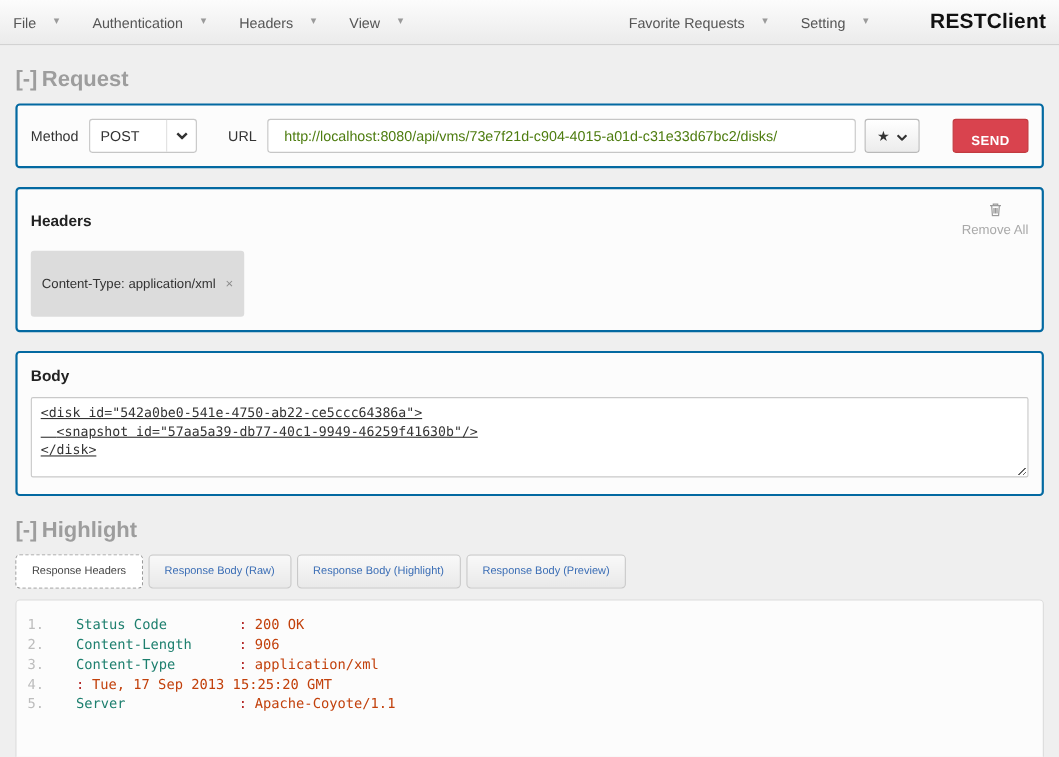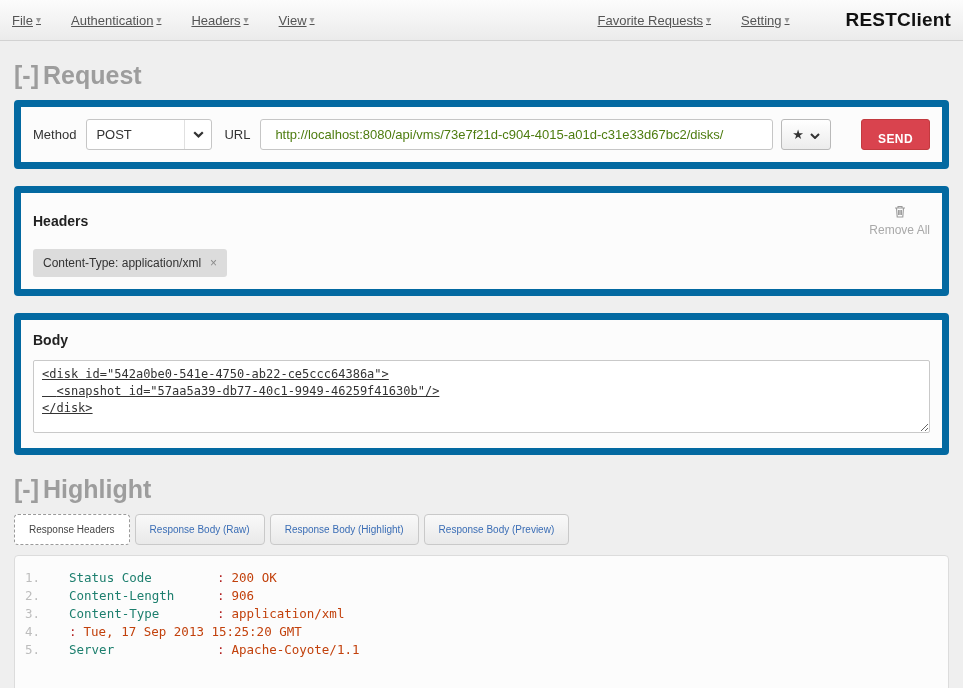--- a/index.html
+++ b/index.html
@@ -13,50 +13,50 @@
 
   
   .navbar {
     height: 41px; display: flex; align-items: center;
     padding: 0 12px;
     background: linear-gradient(#fcfcfc, #ebebeb);
     border-bottom: 1px solid #d2d2d2;
   }
   .nav-left { display: flex; align-items: center; }
   .nav-item {
-    display: flex; align-items: center; gap: 3px;
-    margin-right: 30px; color: #555; cursor: pointer; text-decoration: underline;
+    display: flex; align-items: center; gap: 16px;
+    margin-right: 30px; color: #555; cursor: pointer;
   }
   .nav-caret { color: #9a9a9a; font-size: 10px; line-height: 1; }
   .nav-right { margin-left: auto; display: flex; align-items: center; }
   .brand {
     font-size: 19px; font-weight: bold; color: #111;
     letter-spacing: 0.2px; margin-left: 26px;
   }
 
   
   .section-title {
-    margin: 20px 14px 10px; font-size: 25px; font-weight: bold;
+    margin: 20px 14px 10px; font-size: 20px; font-weight: bold;
     color: #9d9d9d;
   }
   .section-title .toggle { cursor: pointer; margin-right: 4px; }
 
   .panel {
-    background: #fcfcfc; border: 7px solid #0369a1; border-radius: 4px;
+    background: #fcfcfc; border: 2px solid #0369a1; border-radius: 4px;
     margin: 0 14px 17px; padding: 12px;
   }
 
   
   .request-line { display: flex; align-items: center; }
   .field-label { margin-right: 10px; color: #333; }
   .method-select {
-    width: 126px; height: 31px; background: #fff;
+    width: 98px; height: 31px; background: #fff;
     border: 1px solid #c6c6c6; border-radius: 3px;
     display: flex; align-items: center; cursor: pointer;
-    margin-right: 12px;
+    margin-right: 28px;
   }
   .method-select .sel-text { flex: 1; padding: 0 9px; color: #333; }
   .method-select .sel-caret {
     width: 27px; height: 100%; display: flex; align-items: center;
     justify-content: center; border-left: 1px solid #e0e0e0;
   }
   .url-input {
     flex: 1; height: 31px; border: 1px solid #c6c6c6; border-radius: 3px;
     padding: 0 14px; font-family: "Liberation Sans", sans-serif;
     font-size: 13px; color: #4d7c0f; background: #fff; margin-right: 8px;
@@ -82,21 +82,21 @@
     margin-bottom: 12px;
   }
   .panel-title { font-size: 14px; font-weight: bold; color: #222; }
   .remove-all {
     display: flex; align-items: center; gap: 5px;
     color: #a9a9a9; font-size: 12px; cursor: pointer; flex-direction: column;
   }
   .chip-row { display: flex; }
   .chip {
     display: inline-flex; align-items: center; gap: 9px;
-    background: #dcdcdc; border-radius: 3px; padding: 7px 10px;
+    background: #dcdcdc; border-radius: 3px; padding: 23px 10px;
     font-size: 12px; color: #333;
   }
   .chip-close { color: #8a8a8a; cursor: pointer; font-size: 12px; line-height: 1; }
 
   .body-textarea {
     width: 100%; height: 73px; resize: both;
     border: 1px solid #c9c9c9; border-radius: 2px; background: #fff;
     font-family: "DejaVu Sans Mono", monospace; font-size: 12px;
     color: #333; padding: 5px 8px; line-height: 17px; text-decoration: underline;
   }

